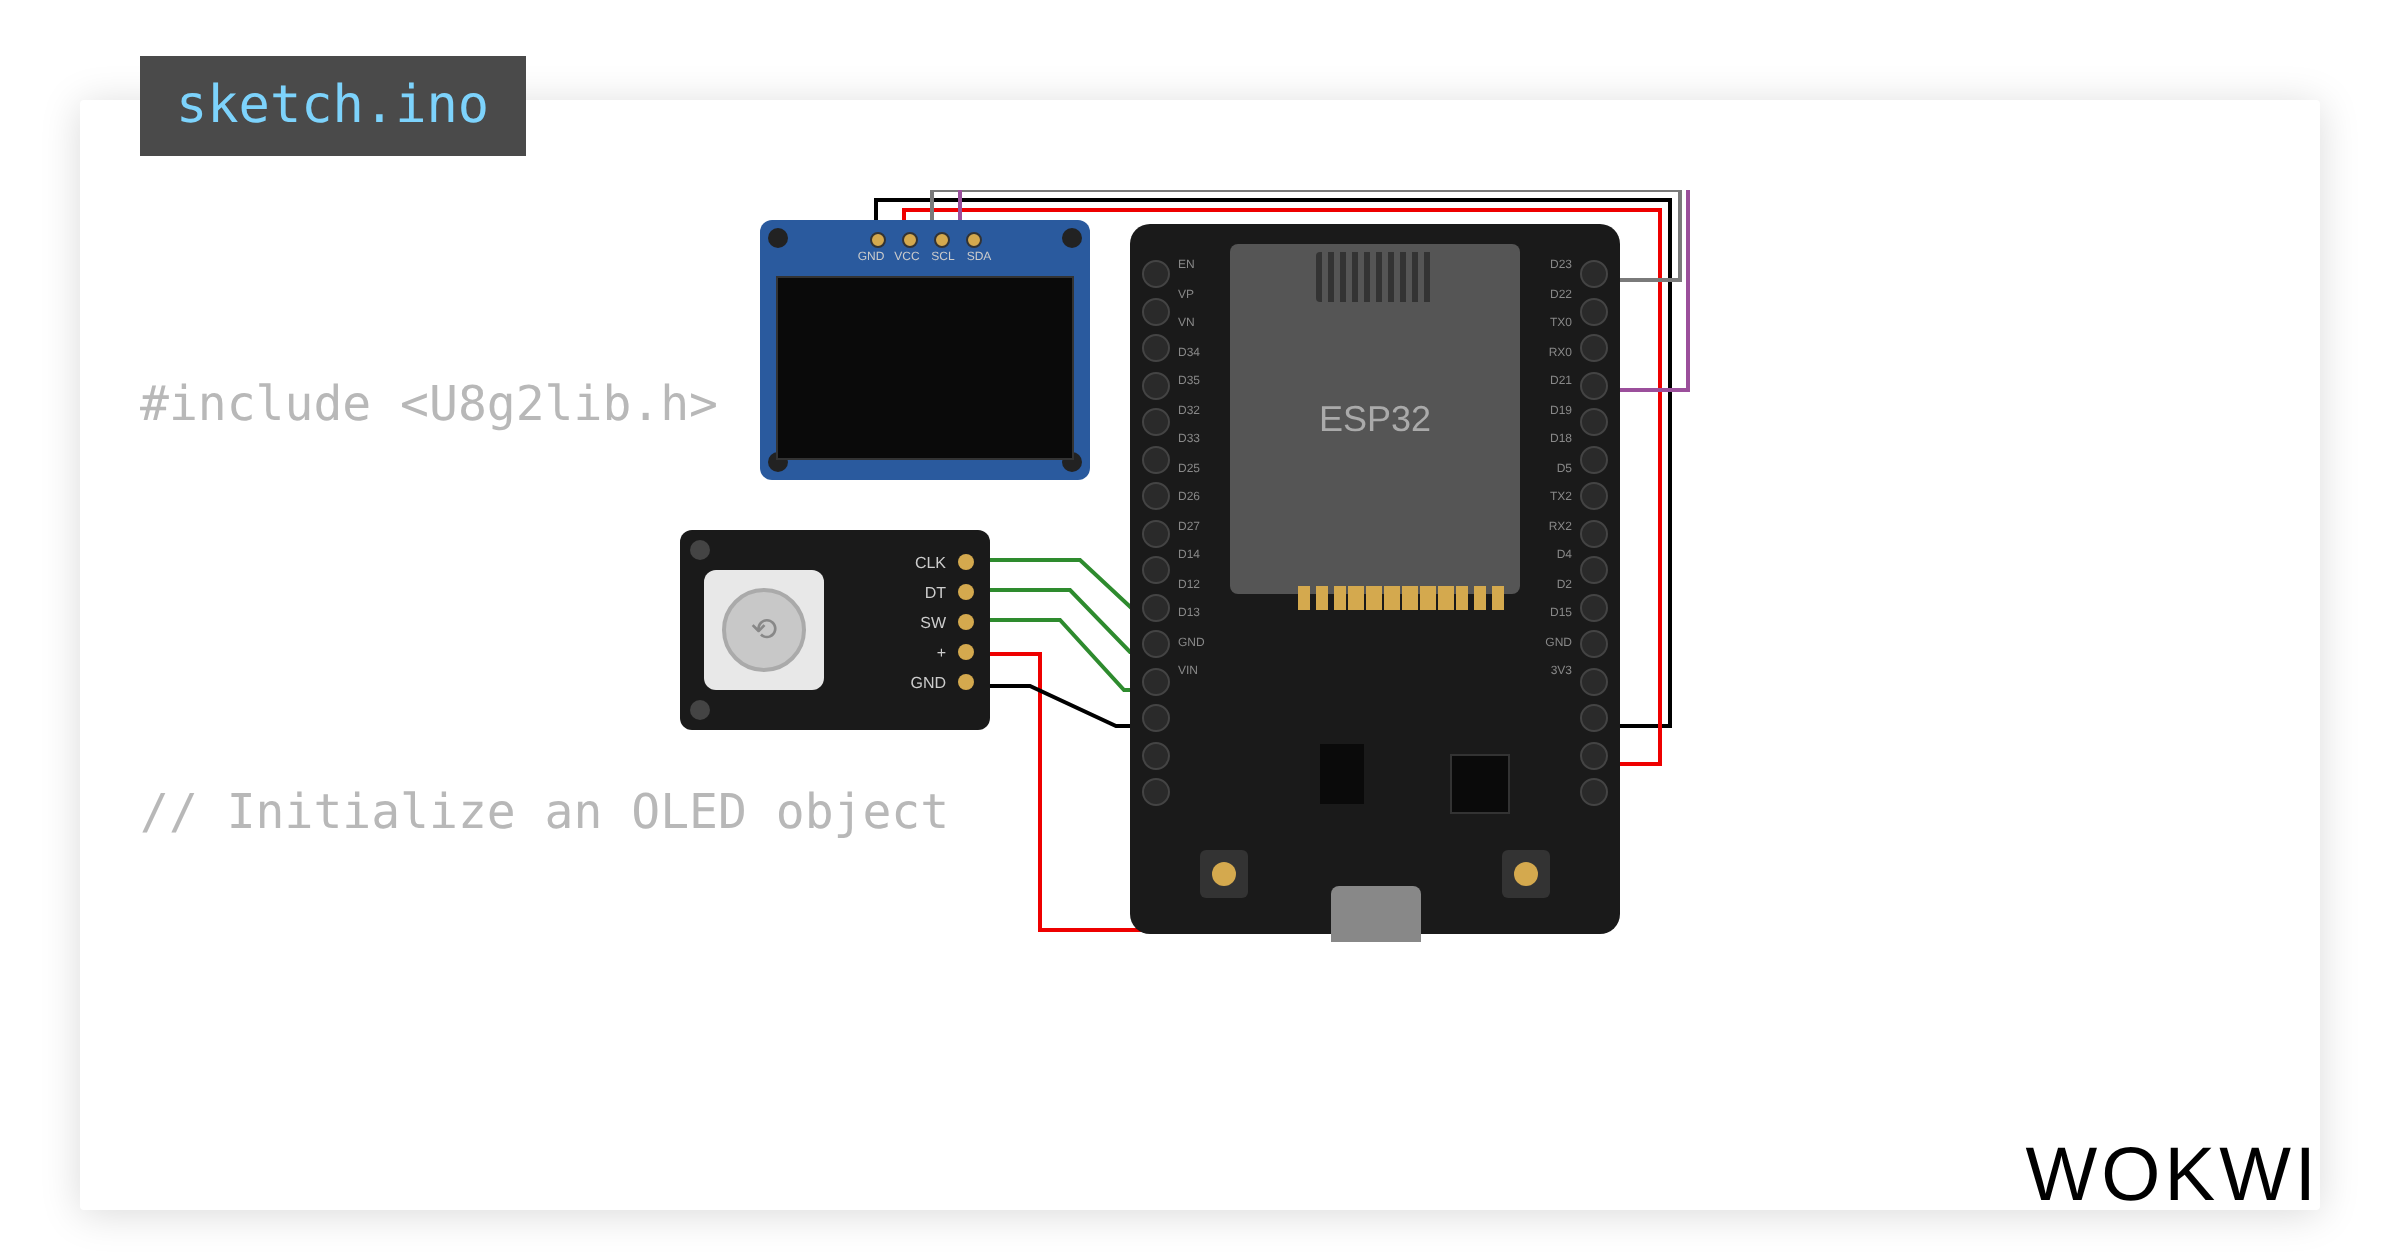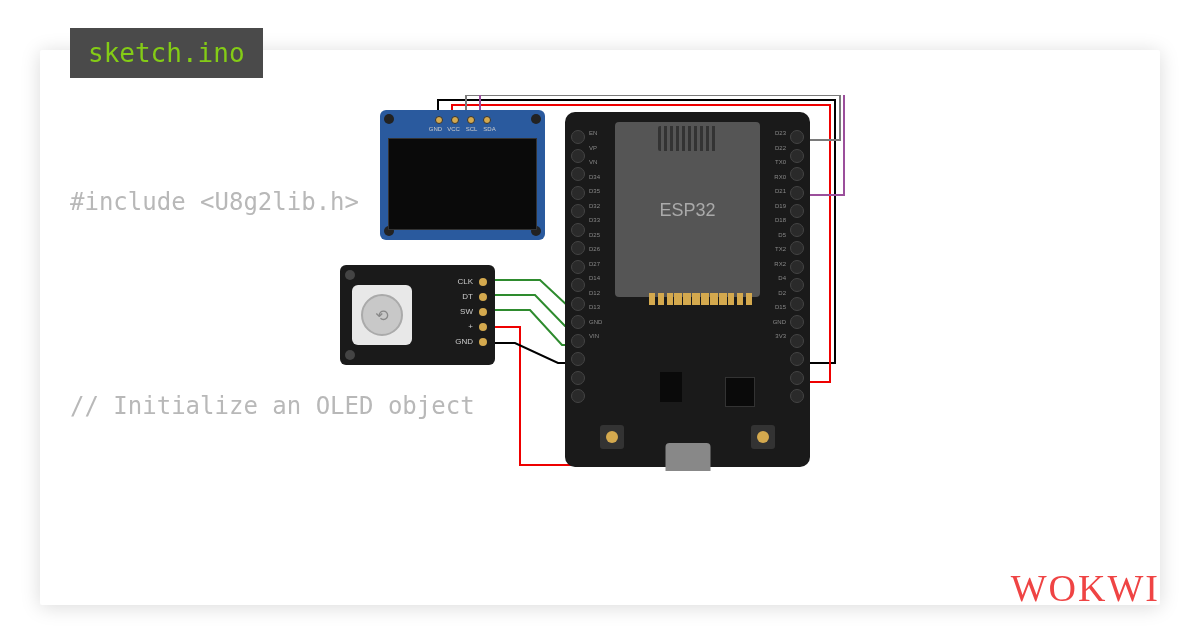--- a/index.html
+++ b/index.html
@@ -23,21 +23,21 @@
       height: 555px;
       background: #fff;
       box-shadow: 0 2px 20px rgba(0,0,0,0.15);
       border-radius: 2px;
     }
     .tab {
       position: absolute;
       left: 70px;
       top: 28px;
       background: #4a4a4a;
-      color: #84cc16;
+      color: #7dd3fc;
       padding: 10px 18px;
       font-size: 26px;
       font-family: monospace;
       z-index: 10;
     }
     .code {
       position: absolute;
       left: 70px;
       top: 100px;
       font-family: "Menlo", "Consolas", monospace;
@@ -161,21 +161,20 @@
     .encoder-pins {
       position: absolute;
       right: 8px;
       top: 12px;
       display: flex;
       flex-direction: column;
       gap: 6px;
     }
     .encoder-pin-row {
       display: flex;
-      align-items: center;
       gap: 6px;
     }
     .encoder-pin-label {
       font-size: 8px;
       color: #ccc;
       width: 22px;
       text-align: right;
     }
     .encoder-pin {
       width: 8px;
@@ -316,23 +315,23 @@
       width: 100%;
       height: 100%;
       pointer-events: none;
     }
     .logo {
       position: absolute;
       right: 40px;
       bottom: 20px;
       font-size: 38px;
       font-weight: 400;
-      font-family: Liberation Serif, serif;
+      font-family: Liberation Sans, sans-serif;
       letter-spacing: 2px;
-      color: #ef4444;
+      color: #000000;
       text-align: right;
     }
   </style>
 </head>
 <body>
 
 <div class="card"></div>
 
 <div class="tab">
   <span>sketch.ino</span>

